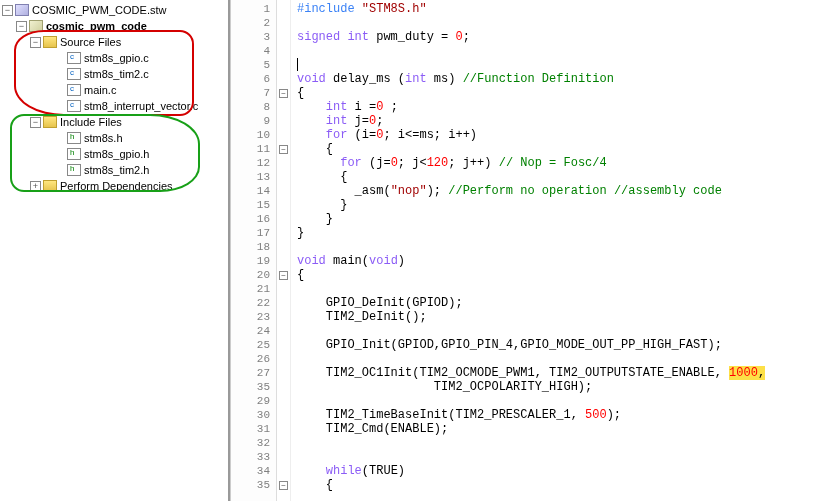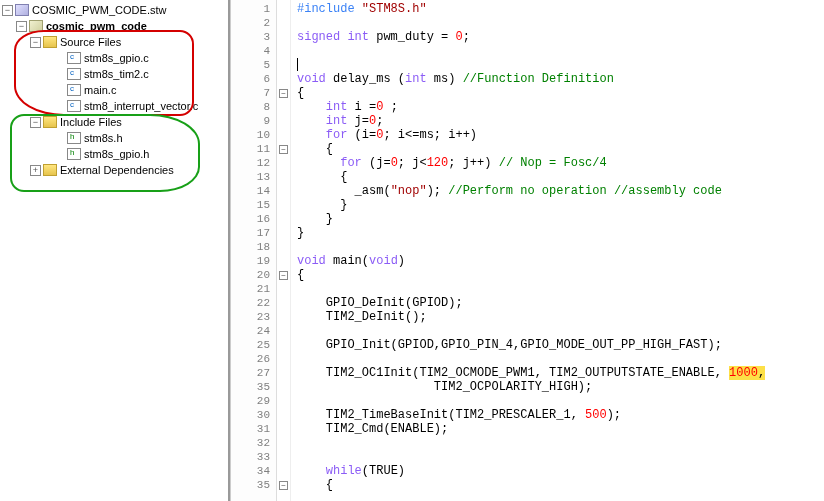--- a/index.html
+++ b/index.html
@@ -217,27 +217,33 @@
         <span class="exp-space"></span>
         <span class="ficon icon-h"></span>
         <span>stm8s.h</span>
       </div>
       <div class="tree-node">
         <span class="tree-indent" style="width:52px"></span>
         <span class="exp-space"></span>
         <span class="ficon icon-h"></span>
         <span>stm8s_gpio.h</span>
       </div>
+      <div class="tree-node">
+        <span class="tree-indent" style="width:52px"></span>
+        <span class="exp-space"></span>
+        <span class="ficon icon-h"></span>
+        <span>stm8s_tim2.h</span>
+      </div>
     </div>
 
   <div class="tree-node">
     <span class="tree-indent" style="width:28px"></span>
     <span class="exp">+</span>
     <span class="ficon icon-folder"></span>
-    <span>External Dependencies</span>
+    <span>Perform Dependencies</span>
   </div>
 
   <div class="annot annot-red" style="left:14px; top:30px; width:180px; height:86px; border-bottom-left-radius:50px 30px; border-top-left-radius:30px 20px;"></div>
   <div class="annot annot-green" style="left:10px; top:114px; width:190px; height:78px; border-top-right-radius:50px 30px; border-bottom-right-radius:40px 25px;"></div>
 </div>
 
 <div class="editor-panel">
   <div class="gutter" id="gutter">
       <div class="gutter-line">1</div>
       <div class="gutter-line">2</div>

